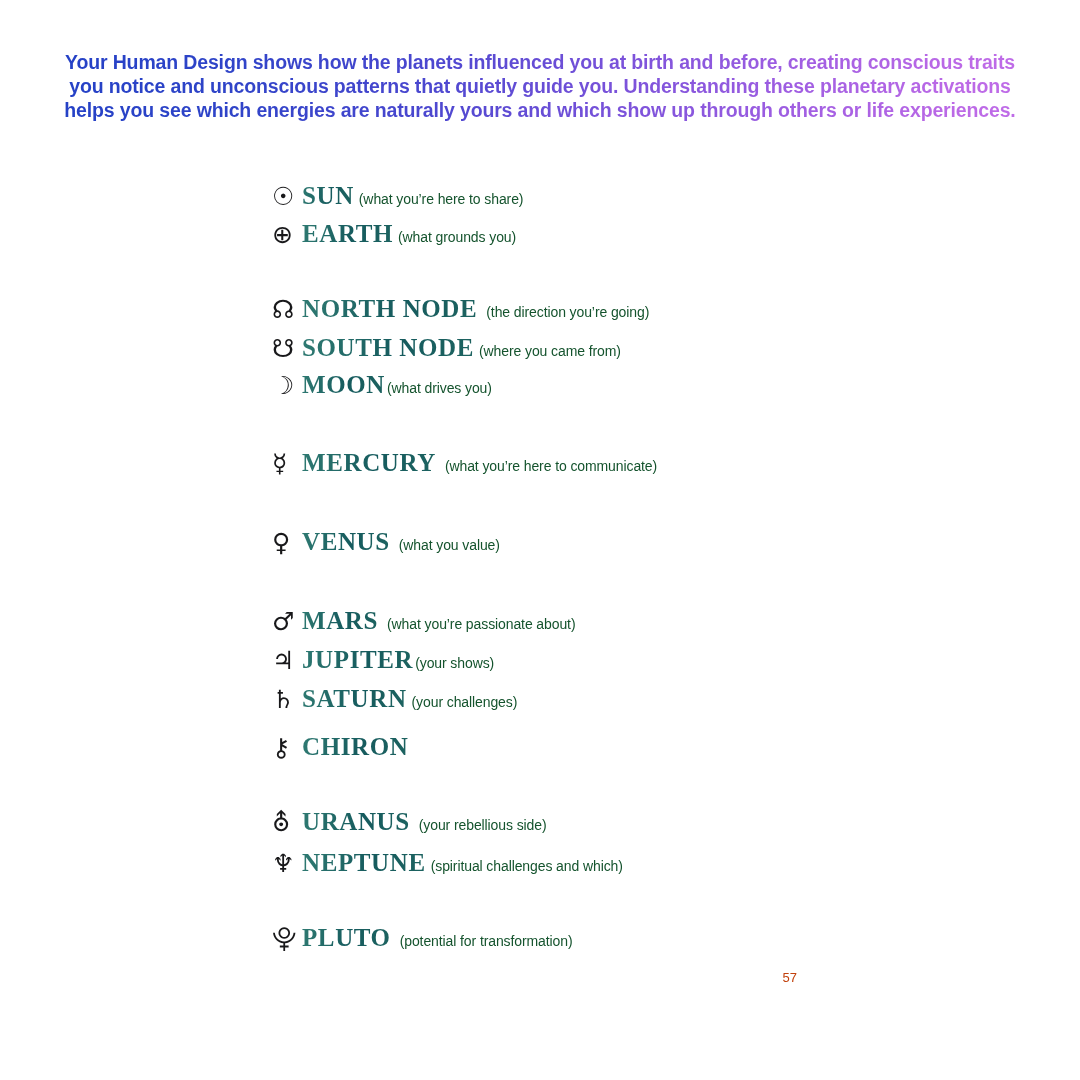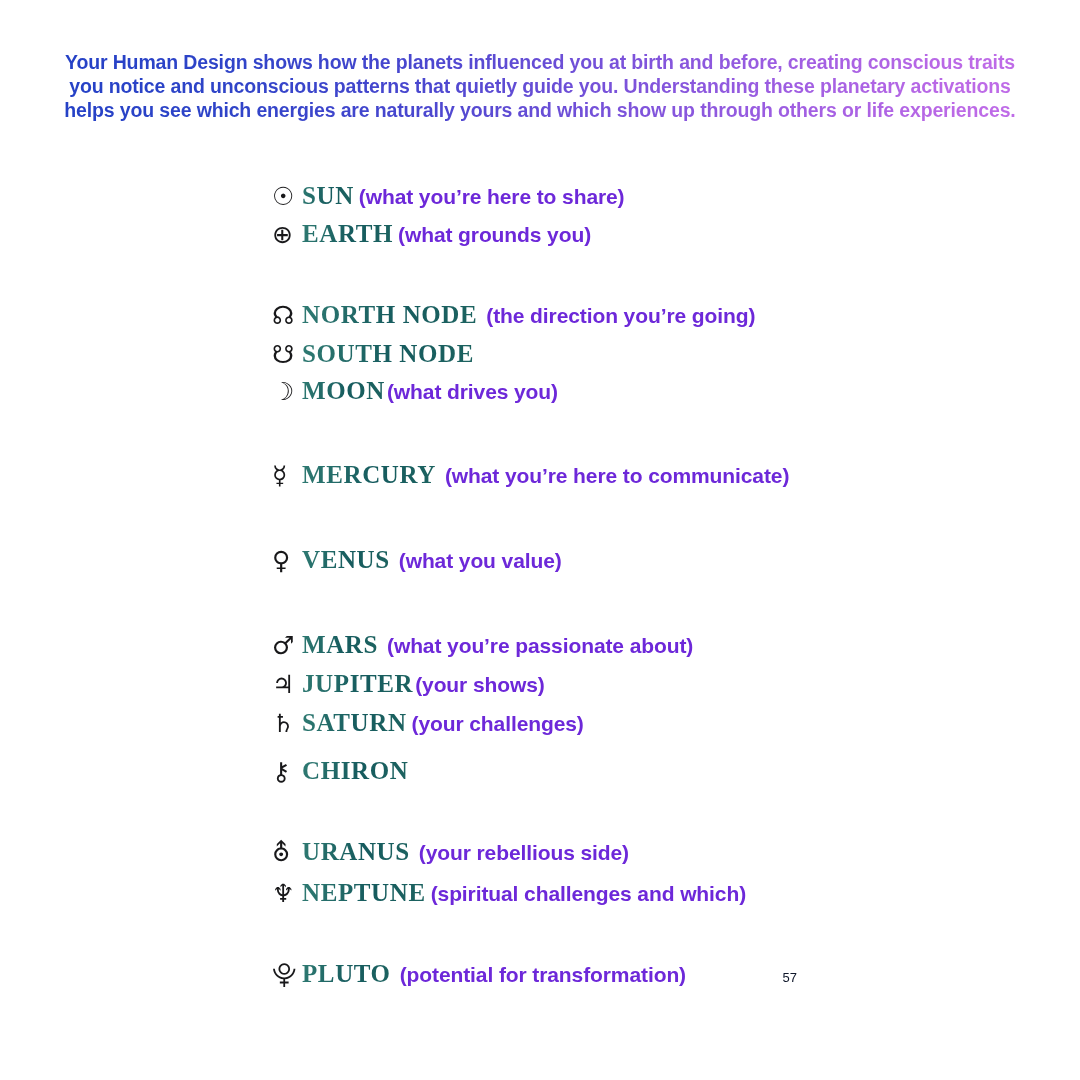--- a/index.html
+++ b/index.html
@@ -83,23 +83,23 @@
     background: linear-gradient(100deg, #2f7a72 0%, #165b5e 55%, #1d6360 100%);
     -webkit-background-clip: text;
     background-clip: text;
     -webkit-text-fill-color: transparent;
     color: transparent;
     margin-left: 4px;
   }
 
   .planet-desc {
     font-family: "Liberation Sans", sans-serif;
-    font-size: 21px;
-    font-weight: bold;
-    color: #6d28d9;
+    font-size: 14px;
+    font-weight: normal;
+    color: #14532d;
     letter-spacing: -0.1px;
   }
 
   
   .r0  { margin-top: 0px;  }
   .r1  { margin-top: 10px; }
   .r2  { margin-top: 11px; }
   .r3  { margin-top: 11px; }
   .r4  { margin-top: 9px;  }
   .r5  { margin-top: 14px; }
@@ -116,21 +116,21 @@
   .gap-md  .planet-desc { margin-left: 9px; margin-top: 45px; }
   .gap-lg  .planet-desc { margin-left: 2px; }
 
   
   .page-number {
     position: absolute;
     right: 92px;
     top: 970px;
     font-family: "Liberation Sans", sans-serif;
     font-size: 13px;
-    color: #0f172a;
+    color: #c2410c;
     text-align: right;
   }
 </style>
 </head>
 <body>
 
 <div class="page">
 
   <div class="intro-heading">Your Human Design shows how the planets influenced you at birth and before, creating conscious traits you notice and unconscious patterns that quietly guide you. Understanding these planetary activations helps you see which energies are naturally yours and which show up through others or life experiences.</div>
 
@@ -150,20 +150,21 @@
 
     <div class="planet-row r2 gap-md">
       <span class="planet-symbol">☊</span>
       <span class="planet-name">NORTH NODE</span>
       <span class="planet-desc">(the direction you’re going)</span>
     </div>
 
     <div class="planet-row r3 gap-sm">
       <span class="planet-symbol">☋</span>
       <span class="planet-name">SOUTH NODE</span>
+      <span class="planet-desc">(where you came from)</span>
     </div>
 
     <div class="planet-row r4 gap-lg">
       <span class="planet-symbol">☽</span>
       <span class="planet-name">MOON</span>
       <span class="planet-desc">(what drives you)</span>
     </div>
 
     <div class="planet-row r5 gap-md">
       <span class="planet-symbol">☿</span>

